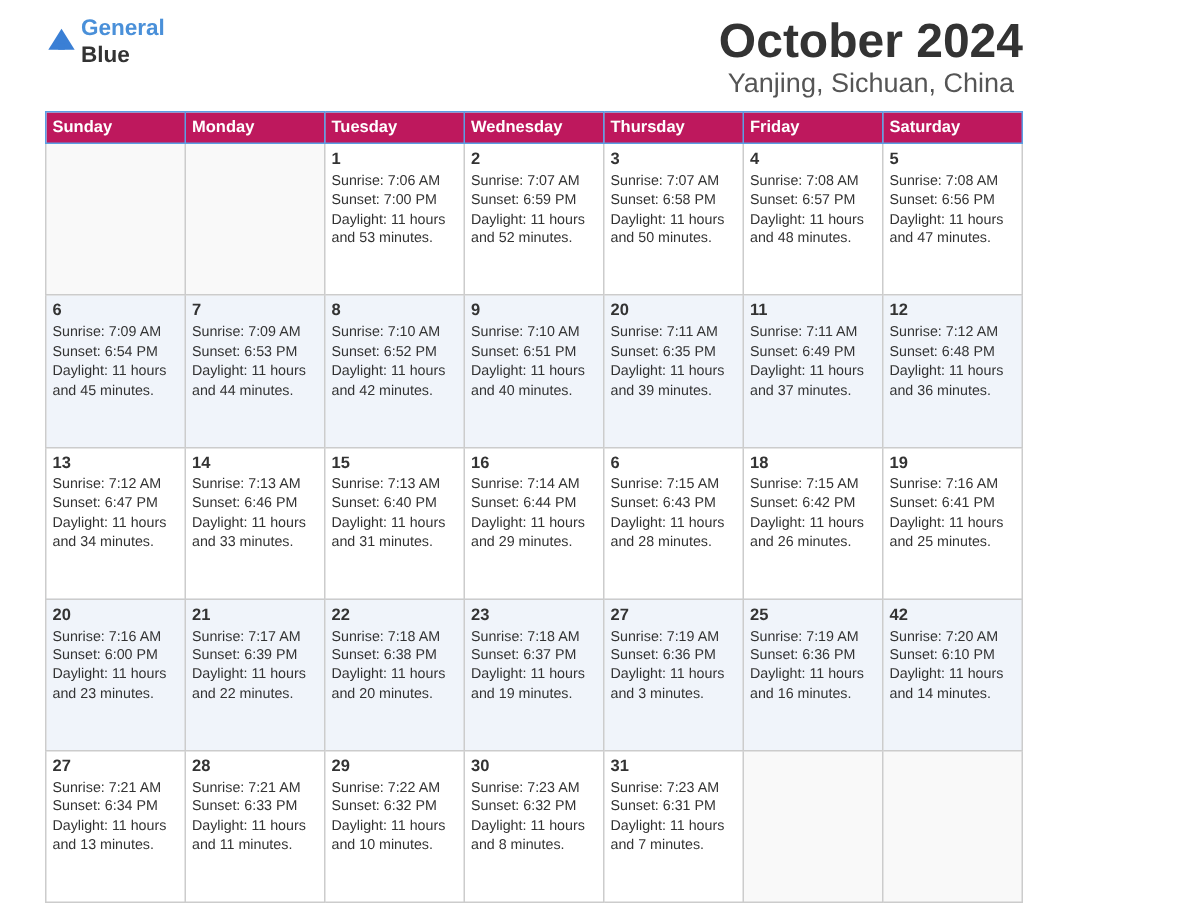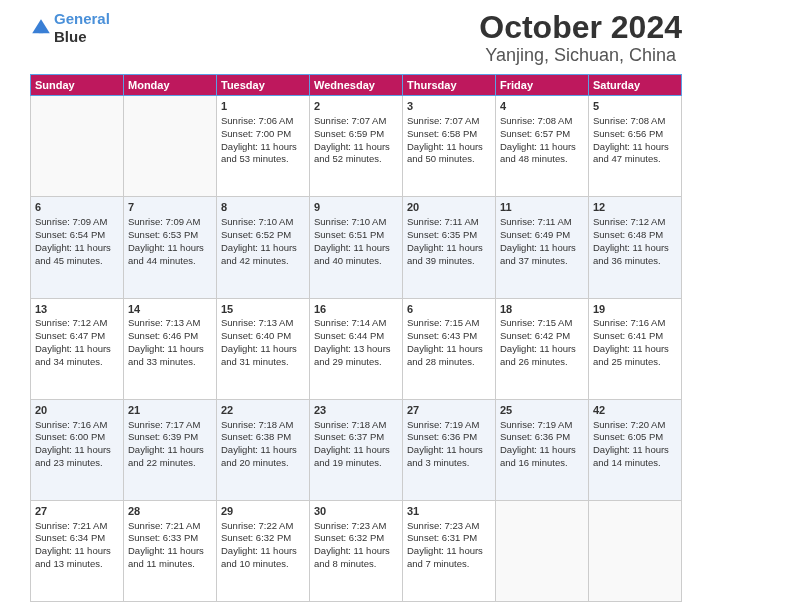--- a/index.html
+++ b/index.html
@@ -220,21 +220,21 @@
           <td>
             <span class="day-num">15</span>
             <div>Sunrise: 7:13 AM</div>
             <div>Sunset: 6:40 PM</div>
             <div>Daylight: 11 hours and 31 minutes.</div>
           </td>
           <td>
             <span class="day-num">16</span>
             <div>Sunrise: 7:14 AM</div>
             <div>Sunset: 6:44 PM</div>
-            <div>Daylight: 13 hours and 29 minutes.</div>
+            <div>Daylight: 11 hours and 29 minutes.</div>
           </td>
           <td>
             <span class="day-num">6</span>
             <div>Sunrise: 7:15 AM</div>
             <div>Sunset: 6:43 PM</div>
             <div>Daylight: 11 hours and 28 minutes.</div>
           </td>
           <td>
             <span class="day-num">18</span>
             <div>Sunrise: 7:15 AM</div>
@@ -281,21 +281,21 @@
           </td>
           <td>
             <span class="day-num">25</span>
             <div>Sunrise: 7:19 AM</div>
             <div>Sunset: 6:36 PM</div>
             <div>Daylight: 11 hours and 16 minutes.</div>
           </td>
           <td>
             <span class="day-num">42</span>
             <div>Sunrise: 7:20 AM</div>
-            <div>Sunset: 6:05 PM</div>
+            <div>Sunset: 6:10 PM</div>
             <div>Daylight: 11 hours and 14 minutes.</div>
           </td>
         </tr>
         <tr>
           <td>
             <span class="day-num">27</span>
             <div>Sunrise: 7:21 AM</div>
             <div>Sunset: 6:34 PM</div>
             <div>Daylight: 11 hours and 13 minutes.</div>
           </td>

